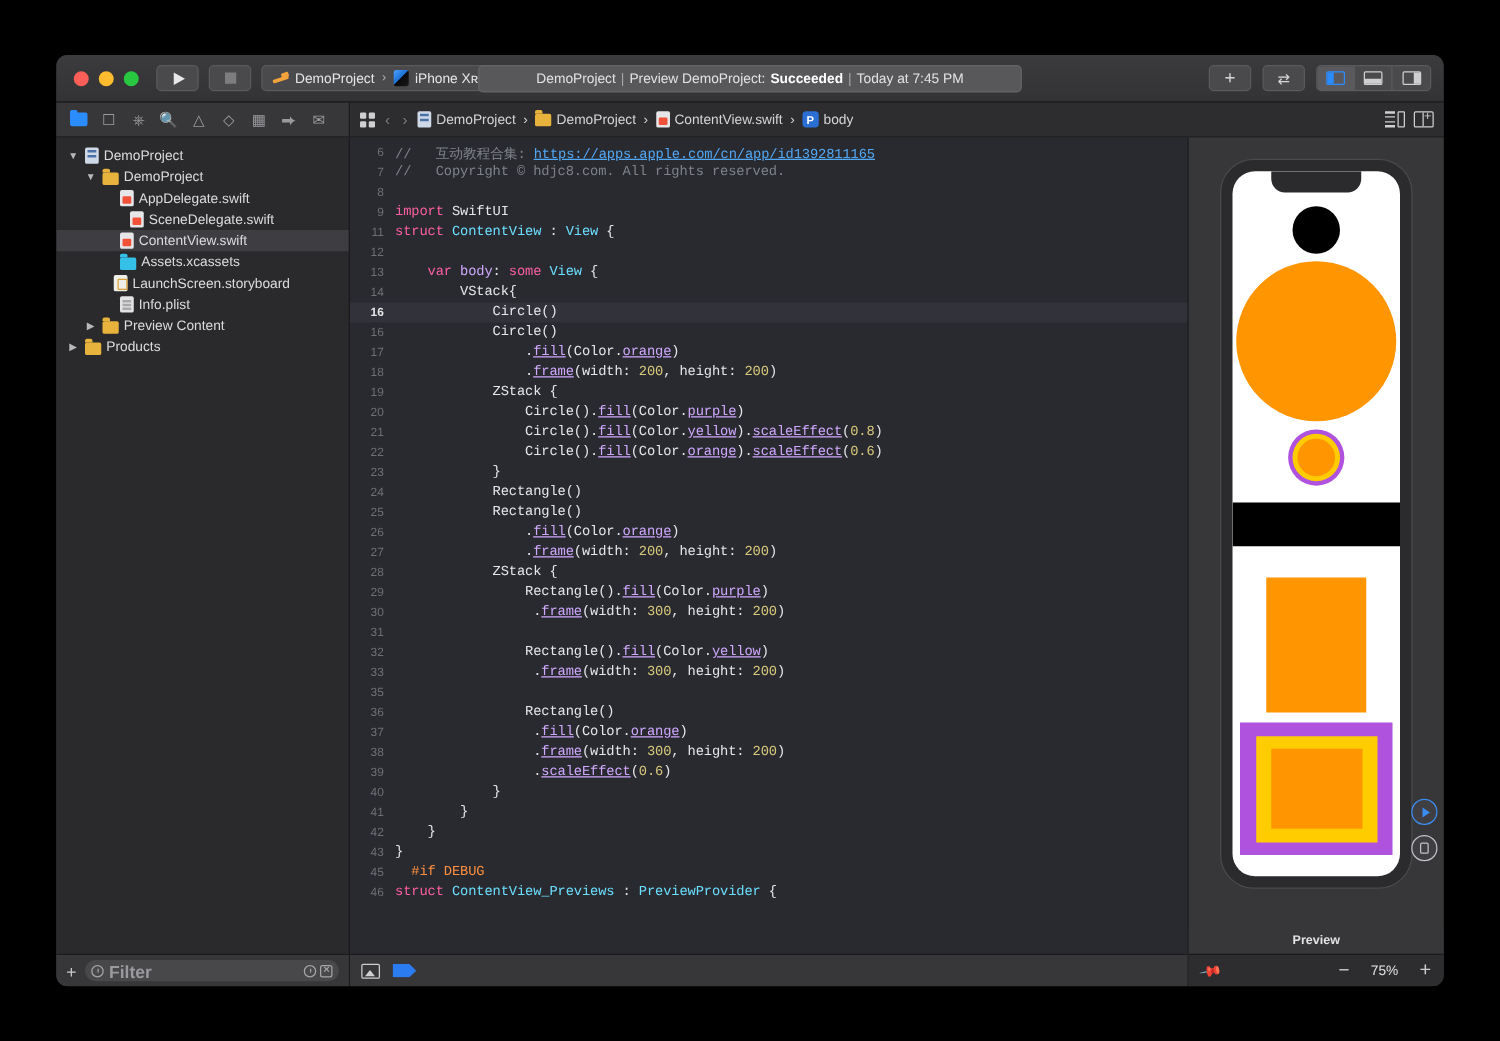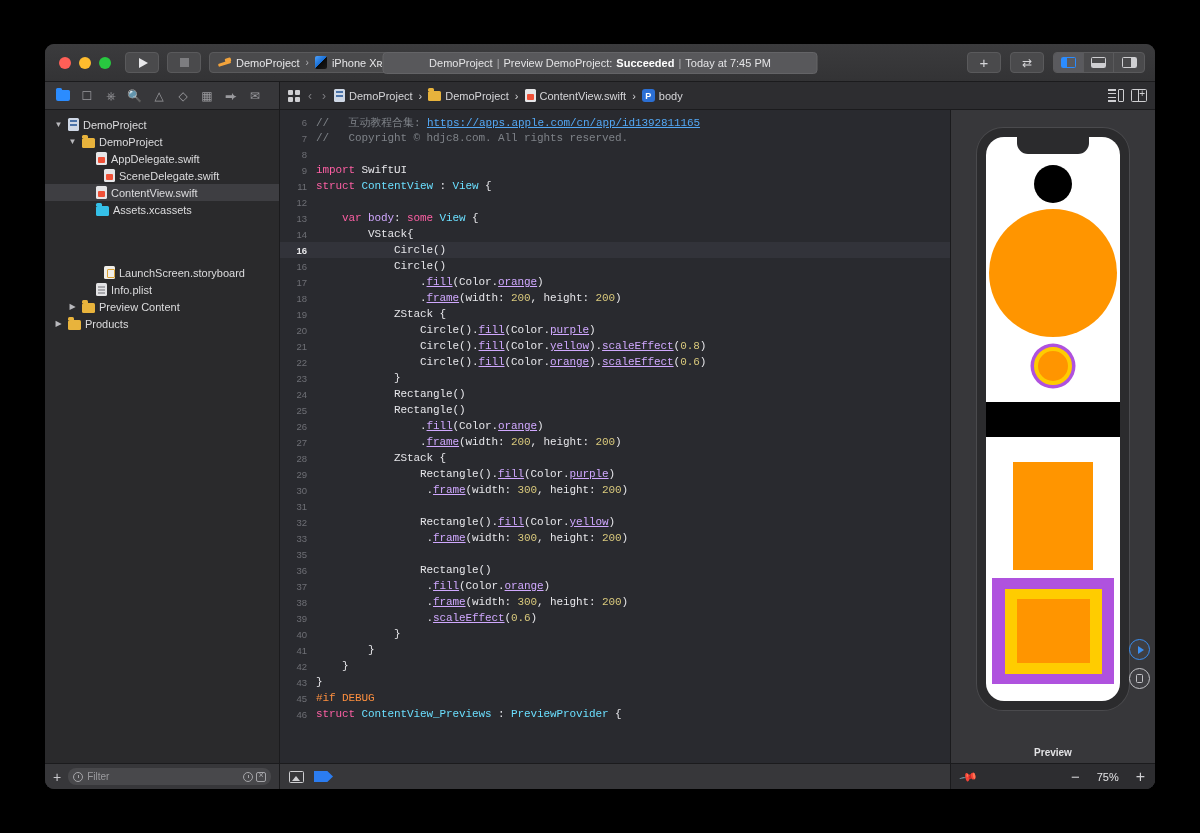--- a/index.html
+++ b/index.html
@@ -215,21 +215,21 @@
     background: #37373a;
     border-top: 1px solid #1b1b1d;
     display: flex; align-items: center; gap: 7px; padding: 0 8px;
   }
   .filterbar .plus { color:#c8c8cc; font-size: 14px; line-height: 1;}
   .filter-field {
     flex: 1; height: 17px;
     background: #48484b; border-radius: 8px;
     display: flex; align-items: center; gap: 4px;
     padding: 0 5px;
-    font-size: 10px; color: #9a9a9e;
+    font-size: 14px; color: #9a9a9e; font-weight: bold;
   }
   .filter-field .rightic { margin-left: auto; display: flex; gap: 3px; align-items:center; color:#a5a5a9; font-size:10px;}
   .circ-ic { width:10px; height:10px; border:1.2px solid #a5a5a9; border-radius:50%; position:relative;}
   .circ-ic::after{content:"";position:absolute;left:4px;top:2px;width:1.2px;height:3.2px;background:#a5a5a9;}
   .sq-ic { width:10px;height:10px;border:1.2px solid #a5a5a9;border-radius:2px;position:relative;}
   .sq-ic::after{content:"×";position:absolute;left:1.5px;top:-3px;font-size:9px;color:#a5a5a9;}
 
   
   .editor {
     flex: 1; min-width: 0;
@@ -252,21 +252,21 @@
   }
   .cline.cur .gut { color: #e6e6e8; font-weight: bold; }
   .code { white-space: pre; letter-spacing: -0.1px; }
   .cmt { color: #7e8288; }
   .kw  { color: #fc5fa3; }
   .typ { color: #6bdfff; }
   .idn { color: #d0a8ff; }
   .pln { color: #e6e6ea; }
   .num { color: #d9c97c; }
   .lnk { color: #53a8f5; text-decoration: underline; }
-  .pre { color: #fd8f3f; }
+  .pre { color: #fd8f3f; margin-left: 13px; }
   .mem { color: #d0a8ff; text-decoration: underline; }
 
   .editor-bottom {
     height: 26px; flex: none;
     background: #37373a;
     border-top: 1px solid #1b1b1d;
     display: flex; align-items: center; gap: 10px; padding: 0 9px;
   }
   .eb-ico { width:15px; height:12px; border:1.3px solid #cfcfd2; border-radius:1.5px; position:relative; overflow:hidden;}
   .eb-ico::after{content:""; position:absolute; left:2px; bottom:1px; width:0; height:0; border-left:4px solid transparent; border-right:4px solid transparent; border-bottom:5px solid #cfcfd2;}
@@ -503,21 +503,21 @@
             <div class="row sel" style="padding-left: 36px;">
               <span class="tw empty">▶</span>
               <span class="fi swift"></span>
               <span>ContentView.swift</span>
             </div>
             <div class="row" style="padding-left: 36px;">
               <span class="tw empty">▶</span>
               <span class="fi assets"></span>
               <span>Assets.xcassets</span>
             </div>
-            <div class="row" style="padding-left: 44px; margin-top: 46px;">
+            <div class="row" style="padding-left: 31px;">
               <span class="tw empty">▶</span>
               <span class="fi story"></span>
               <span>LaunchScreen.storyboard</span>
             </div>
             <div class="row" style="padding-left: 36px;">
               <span class="tw empty">▶</span>
               <span class="fi plist"></span>
               <span>Info.plist</span>
             </div>
             <div class="row" style="padding-left: 22px;">

